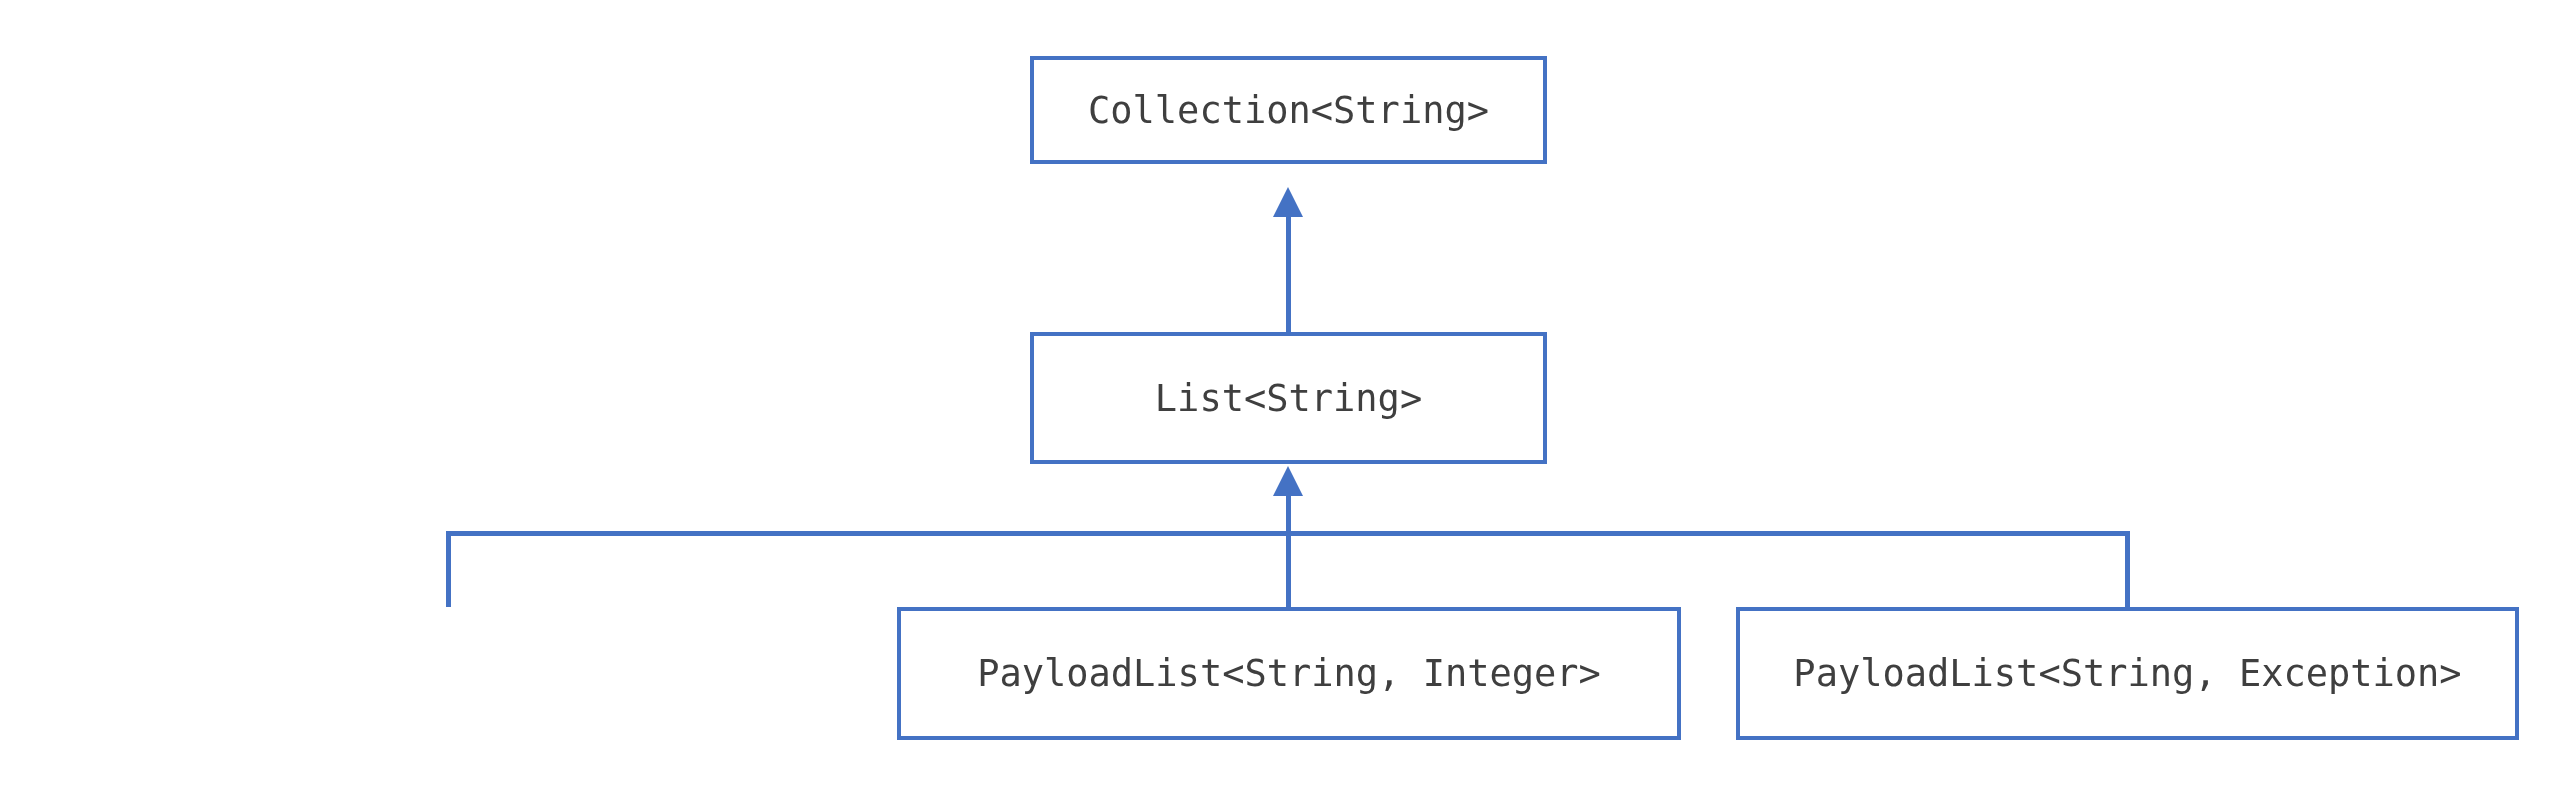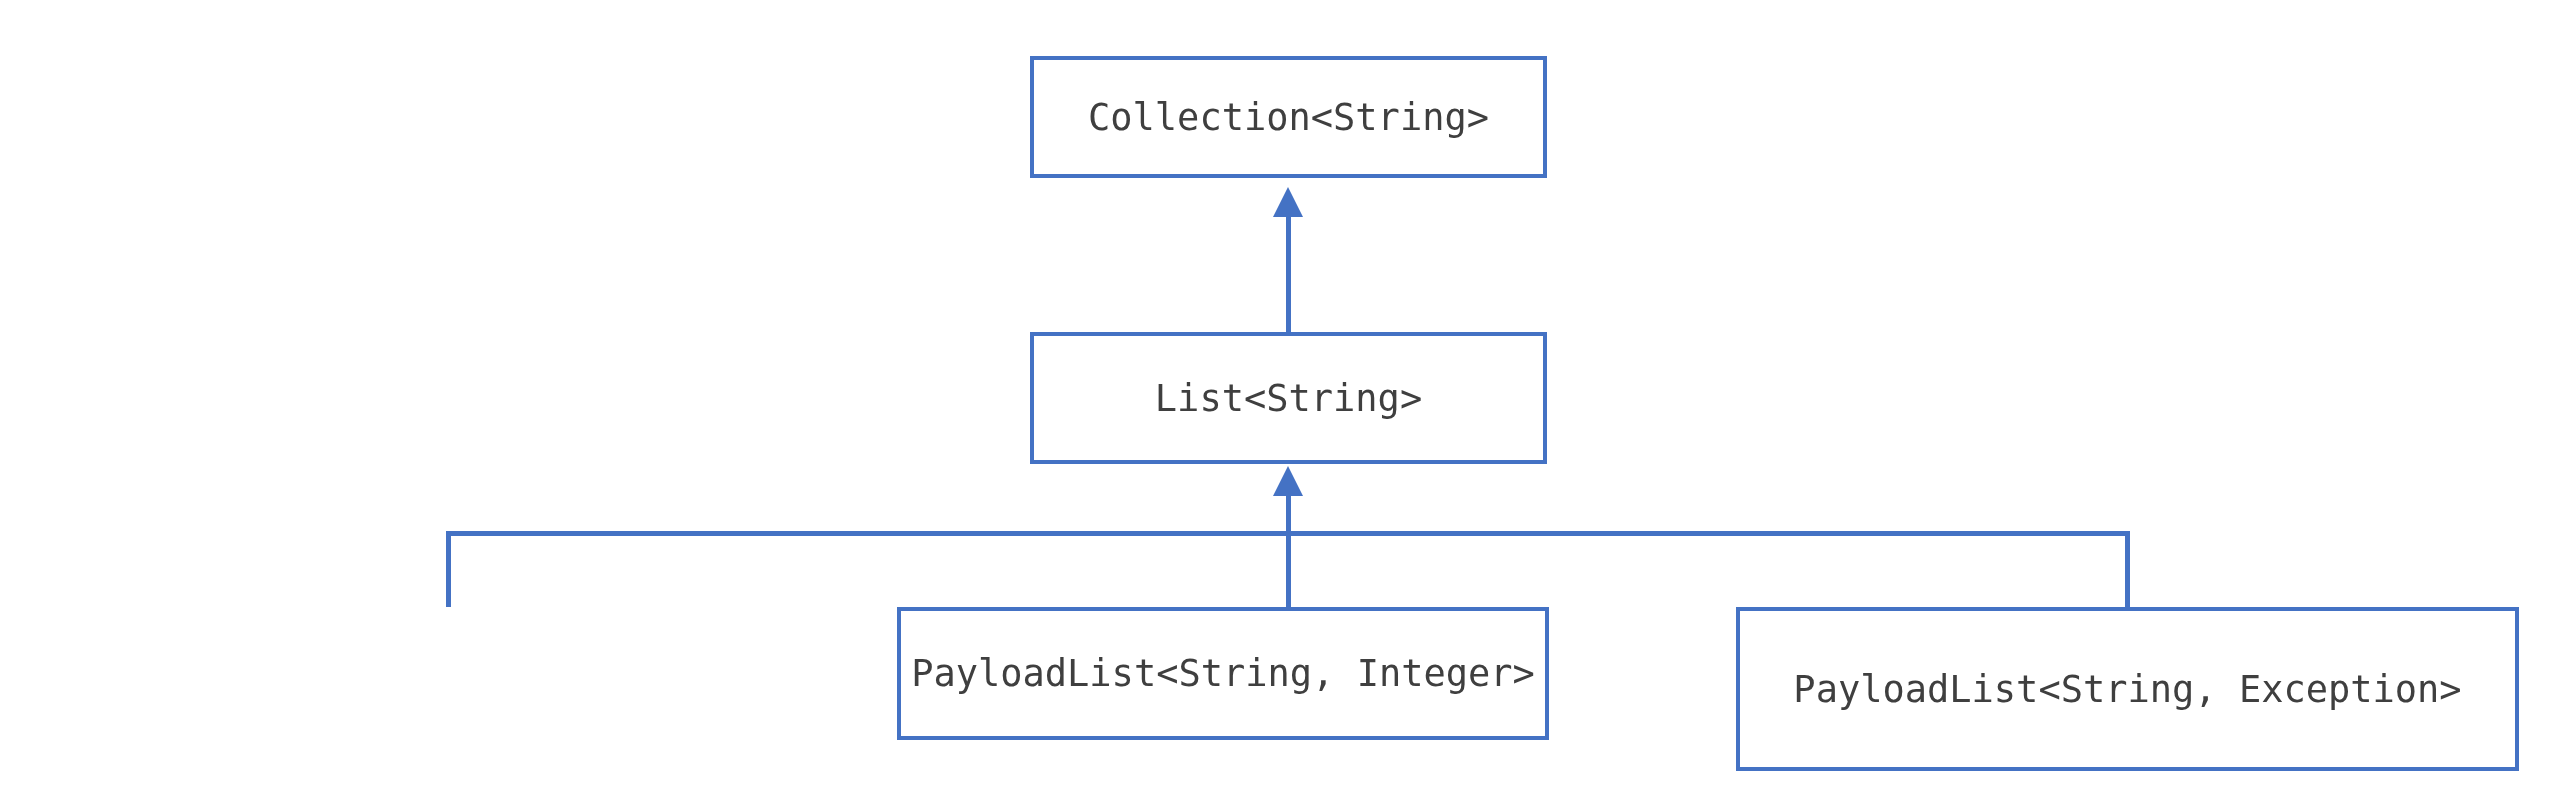--- a/index.html
+++ b/index.html
@@ -37,25 +37,25 @@
   .arrowhead {
     position: absolute;
     width: 0;
     height: 0;
     border-left: 15.6px solid transparent;
     border-right: 15.6px solid transparent;
     border-bottom: 30px solid var(--accent, #4472C4);
   }
 
   
-  #node-collection { left: 1030px; top: 56px;  width: 517px;  height: 122px; }
+  #node-collection { left: 1030px; top: 56px;  width: 517px;  height: 108px; }
   #node-list       { left: 1030px; top: 332px; width: 517px;  height: 132px; }
   #node-payload-string    { left: 58px;   top: 607px; width: 781px; height: 133px; }
-  #node-payload-integer   { left: 897px; top: 607px; width: 652px; height: 133px; }
-  #node-payload-exception { left: 1736px; top: 607px; width: 783px; height: 164px; }
+  #node-payload-integer   { left: 897px; top: 607px; width: 784px; height: 133px; }
+  #node-payload-exception { left: 1736px; top: 607px; width: 783px; height: 133px; }
 
   
   #edge-list-collection-line { left: 1286px; top: 215px; width: 4.5px; height: 117px; }
   #edge-list-collection-head { left: 1273px; top: 187px; }
   #edge-children-list-line   { left: 1286px; top: 494px; width: 4.5px; height: 112px; }
   #edge-children-list-head   { left: 1273px; top: 466px; }
   #edge-children-hline       { left: 446px;  top: 531px; width: 1683px; height: 4.5px; }
   #edge-drop-left            { left: 446px;  top: 531px; width: 4.5px; height: 76px; }
   #edge-drop-center          { left: 1286px; top: 531px; width: 4.5px; height: 76px; }
   #edge-drop-right           { left: 2125px; top: 531px; width: 4.5px; height: 76px; }

